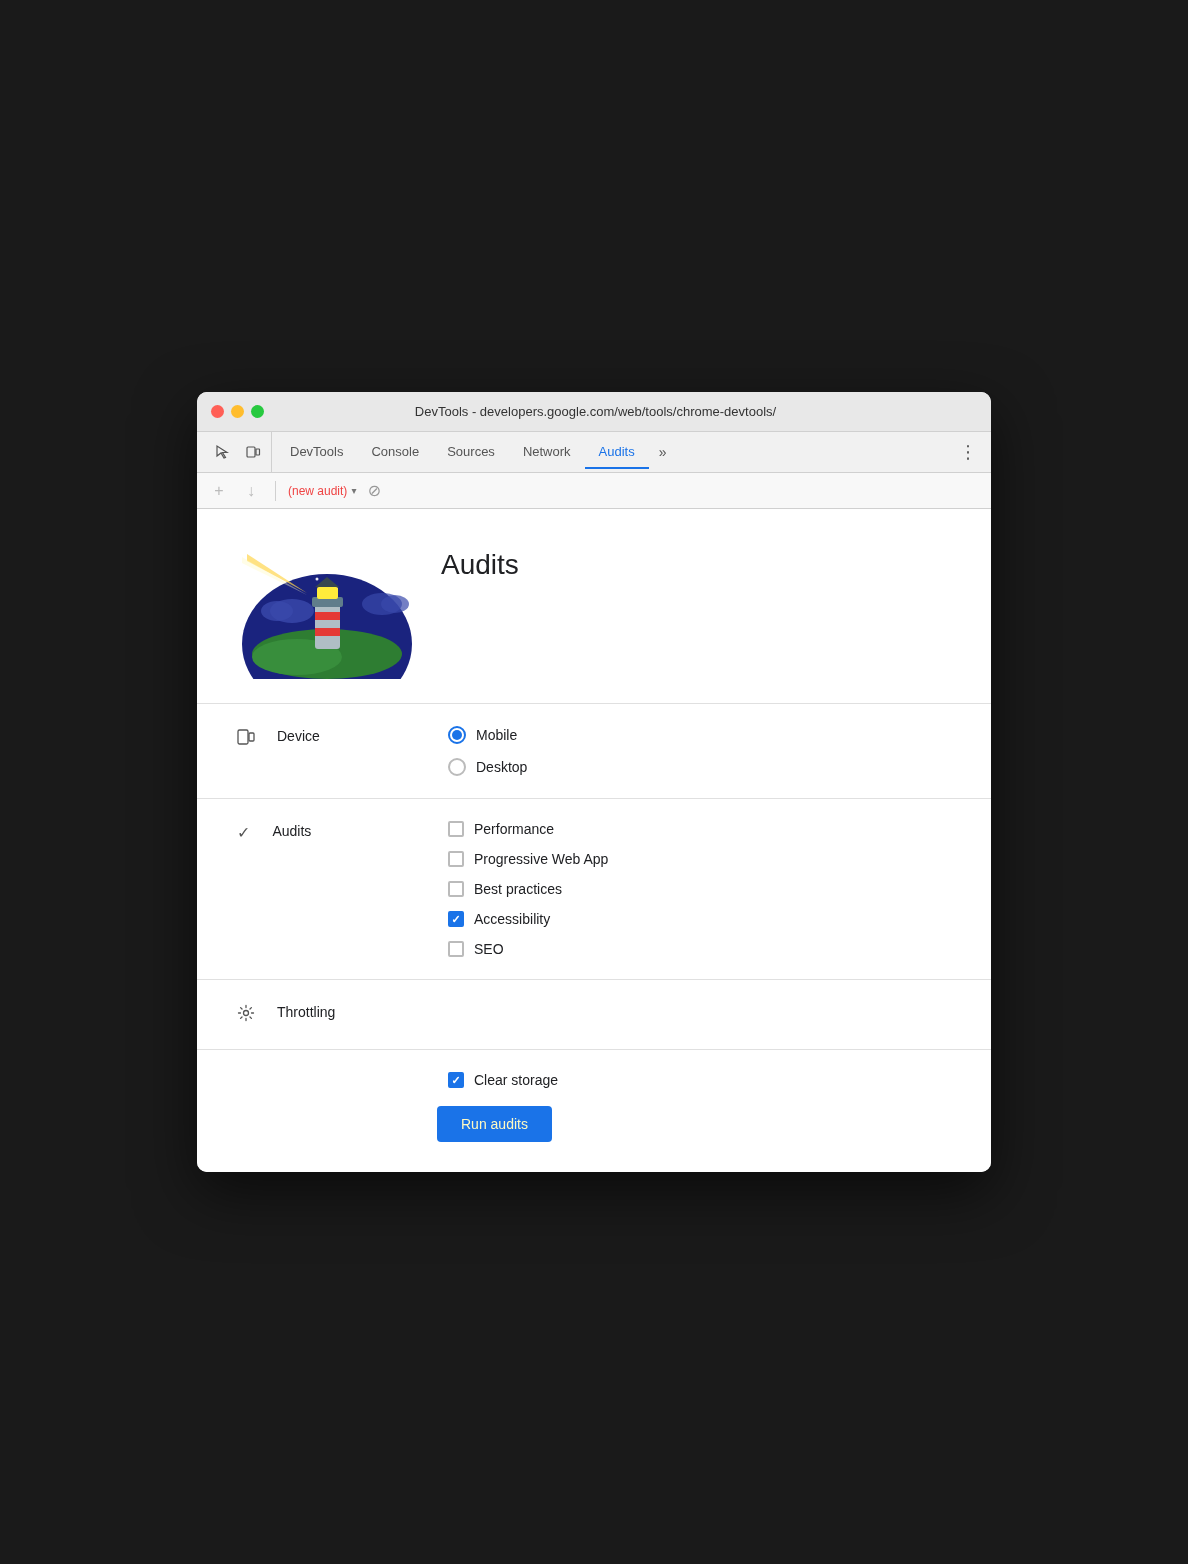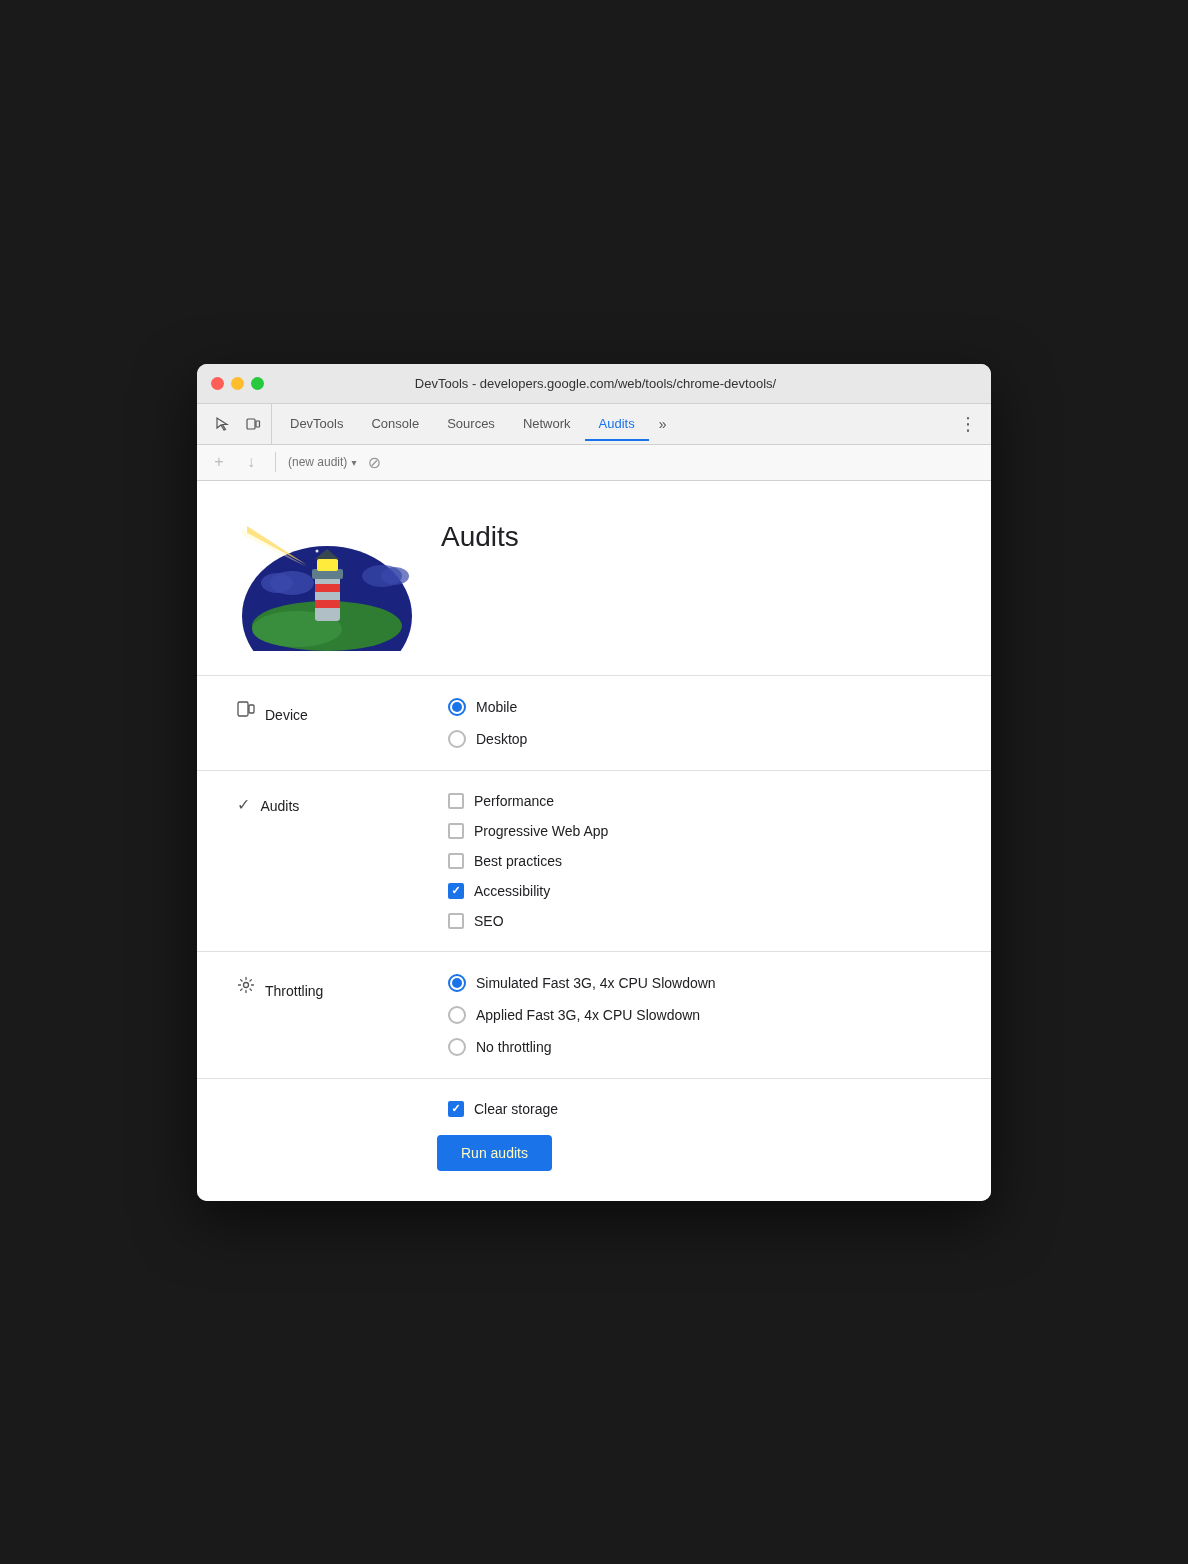--- a/index.html
+++ b/index.html
@@ -129,21 +129,21 @@
       margin: 0 4px;
     }
     .audit-select {
       display: flex;
       align-items: center;
       gap: 4px;
       font-size: 12px;
       color: #555;
       cursor: pointer;
     }
-    .audit-select-text { color: #737373; }
+    .audit-select-text { color: #ef4444; }
     .audit-select-arrow { color: #777; font-size: 10px; }
     .stop-btn {
       width: 20px;
       height: 20px;
       display: flex;
       align-items: center;
       justify-content: center;
       color: #999;
       font-size: 16px;
       cursor: pointer;
@@ -187,22 +187,22 @@
     }
     .section {
       display: flex;
       align-items: flex-start;
       padding: 22px 40px;
       border-bottom: 1px solid #e0e0e0;
       gap: 0;
     }
     .section-label {
       display: flex;
-      align-items: flex-end;
-      gap: 10px;
+      align-items: flex-start;
+      gap: 22px;
       min-width: 200px;
       padding-top: 2px;
     }
     .section-label-icon {
       color: #555;
       font-size: 18px;
     }
     .section-label-text {
       font-size: 14px;
       color: #202124;
@@ -434,36 +434,20 @@
     <div class="section">
       <div class="section-label">
         <span class="section-label-icon">
           <svg width="18" height="18" viewBox="0 0 18 18" fill="none">
             <circle cx="9" cy="9" r="2.5" stroke="#555" stroke-width="1.3" fill="none"></circle>
             <path d="M9 1.5v2M9 14.5v2M1.5 9h2M14.5 9h2M3.6 3.6l1.4 1.4M13 13l1.4 1.4M3.6 14.4l1.4-1.4M13 5l1.4-1.4" stroke="#555" stroke-width="1.3" stroke-linecap="round"></path>
           </svg>
         </span>
         <span class="section-label-text">Throttling</span>
       </div>
-      <div class="section-controls">
-        <label class="radio-item">
-          <div class="radio-outer checked">
-            <div class="radio-inner"></div>
-          </div>
-          <span>Simulated Fast 3G, 4x CPU Slowdown</span>
-        </label>
-        <label class="radio-item">
-          <div class="radio-outer"></div>
-          <span>Applied Fast 3G, 4x CPU Slowdown</span>
-        </label>
-        <label class="radio-item">
-          <div class="radio-outer"></div>
-          <span>No throttling</span>
-        </label>
-      </div>
     </div>
 
     <div class="bottom-section">
       <div class="bottom-controls">
         <label class="checkbox-item">
           <div class="checkbox-box checked">
             <span class="checkbox-check">✓</span>
           </div>
           <span>Clear storage</span>
         </label>

